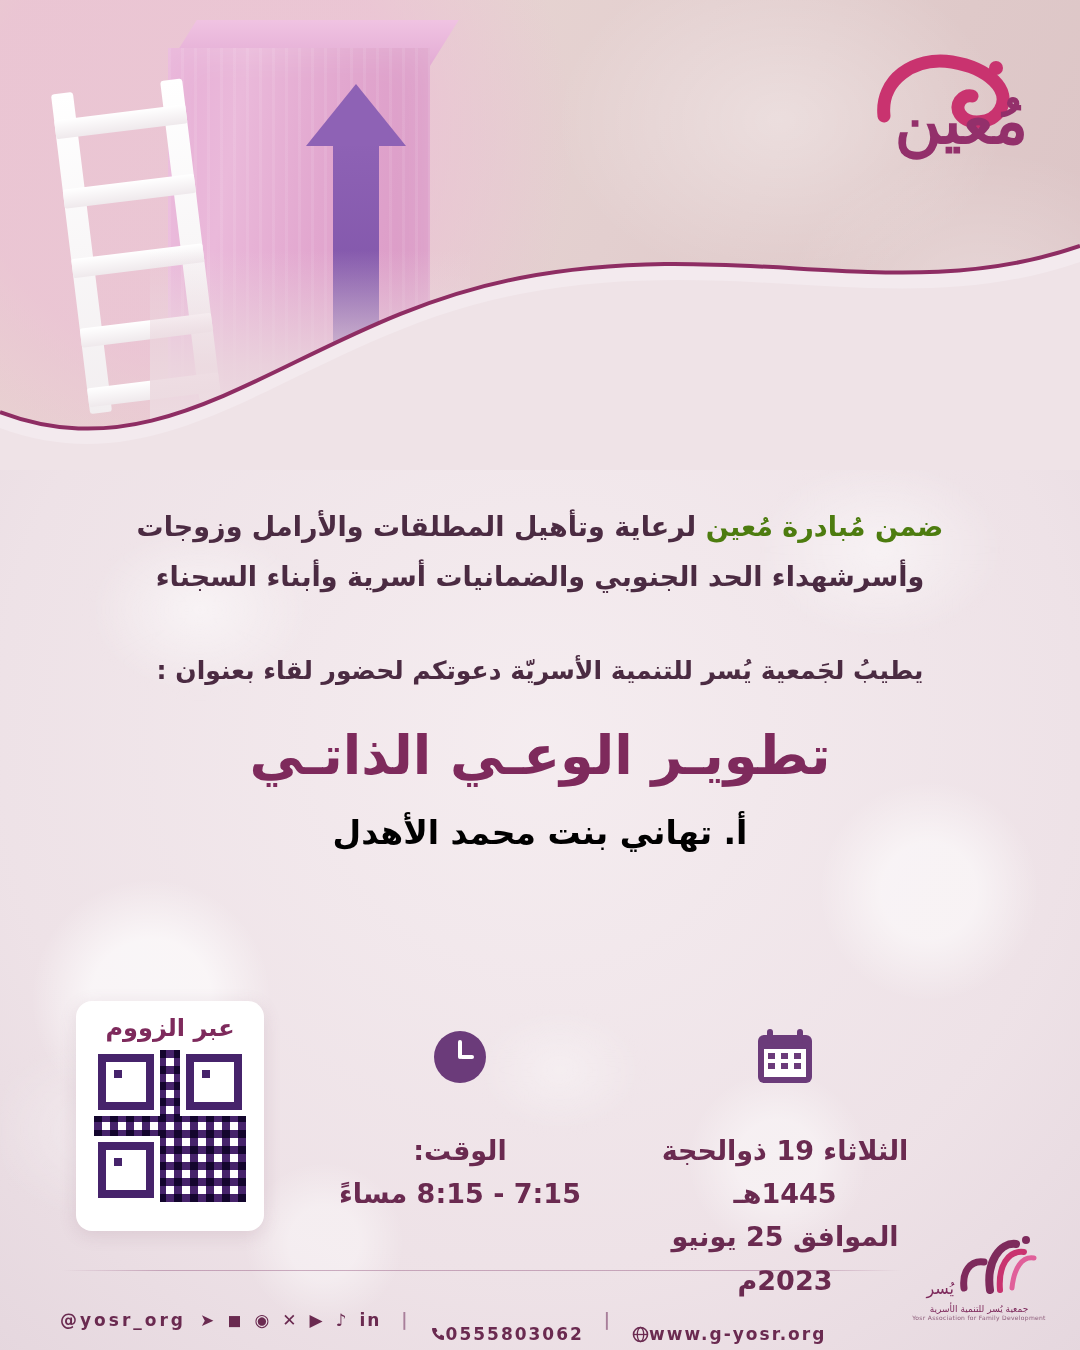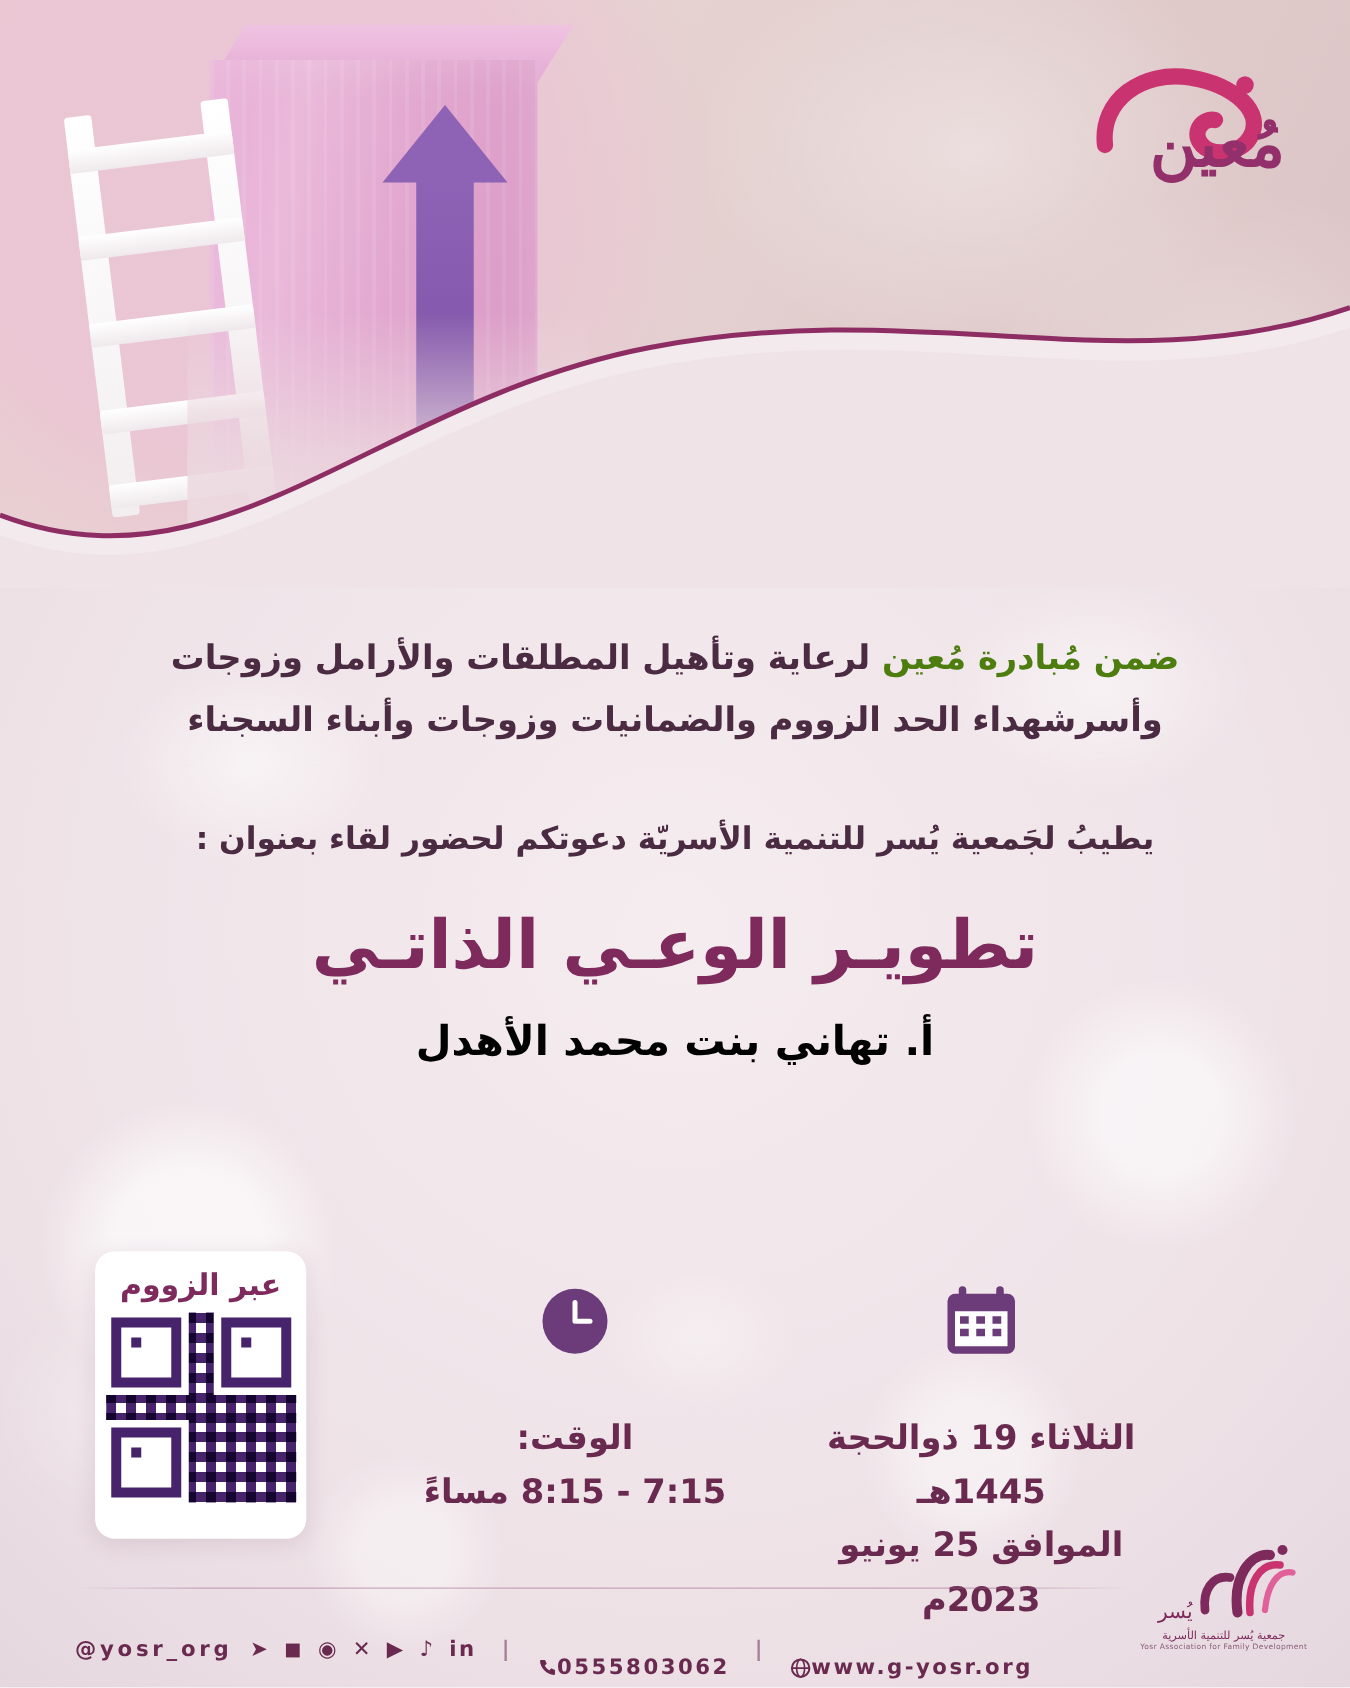--- a/index.html
+++ b/index.html
@@ -148,26 +148,26 @@
 
   
   .logo {
     position: absolute;
     right: 44px; top: 46px;
     width: 230px; height: 130px;
   }
   .logo-text {
     position: absolute;
     right: 8px; top: 44px;
-    font-size: 52px;
+    font-size: 64px;
     font-weight: 700;
     color: #93306b;
     letter-spacing: -2px;
     line-height: 1;
-    font-family: Liberation Sans, sans-serif;
+    font-family: Liberation Serif, serif;
     direction: rtl;
   }
   .logo-swoosh {
     position: absolute;
     right: 10px; top: 6px;
     width: 150px; height: 88px;
   }
 
   
   .content {
@@ -222,21 +222,21 @@
     position: absolute;
     left: 0; top: 995px;
     width: 1080px;
     height: 250px;
   }
 
   
   .qr-card {
     position: absolute;
     left: 76px; top: 6px;
-    width: 169px; height: 230px;
+    width: 188px; height: 230px;
     background: #ffffff;
     border-radius: 16px;
     box-shadow: 0 4px 18px rgba(120,70,100,0.14);
     text-align: center;
   }
   .qr-label {
     margin-top: 13px;
     font-size: 24px;
     font-weight: 700;
     color: #7e2a5c;
@@ -409,21 +409,21 @@
   <div class="logo">
     <svg class="logo-swoosh" viewBox="0 0 150 88">
       <path d="M8,64 C4,28 38,4 76,10 C112,16 136,38 124,58 C116,72 92,74 84,62 C78,53 86,42 96,44" fill="none" stroke="#c9336f" stroke-width="13" stroke-linecap="round"></path>
       <circle cx="120" cy="16" r="7" fill="#c9336f"></circle>
     </svg>
     <div class="logo-text">مُعين</div>
   </div>
 
   <div class="content">
     <div class="intro">
-      <span class="hl">ضمن مُبادرة مُعين</span><span> لرعاية وتأهيل المطلقات والأرامل وزوجات وأسرشهداء الحد الزووم والضمانيات وزوجات وأبناء السجناء</span>
+      <span class="hl">ضمن مُبادرة مُعين</span><span> لرعاية وتأهيل المطلقات والأرامل وزوجات وأسرشهداء الحد الجنوبي والضمانيات أسرية وأبناء السجناء</span>
     </div>
 
     <div class="invite">يطيبُ لجَمعية يُسر للتنمية الأسريّة دعوتكم لحضور لقاء بعنوان :</div>
 
     <div class="title">تطويـر الوعـي الذاتـي</div>
 
     <div class="speaker">أ. تهاني بنت محمد الأهدل</div>
 
   </div>
 

